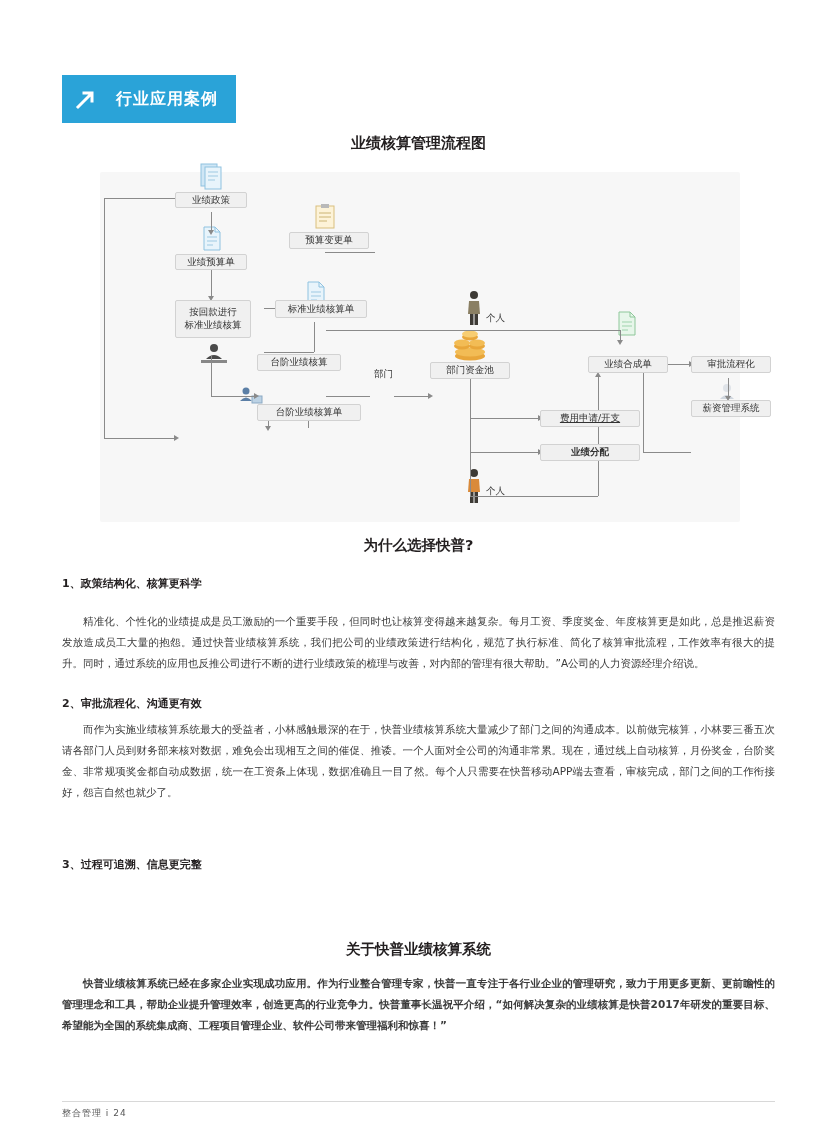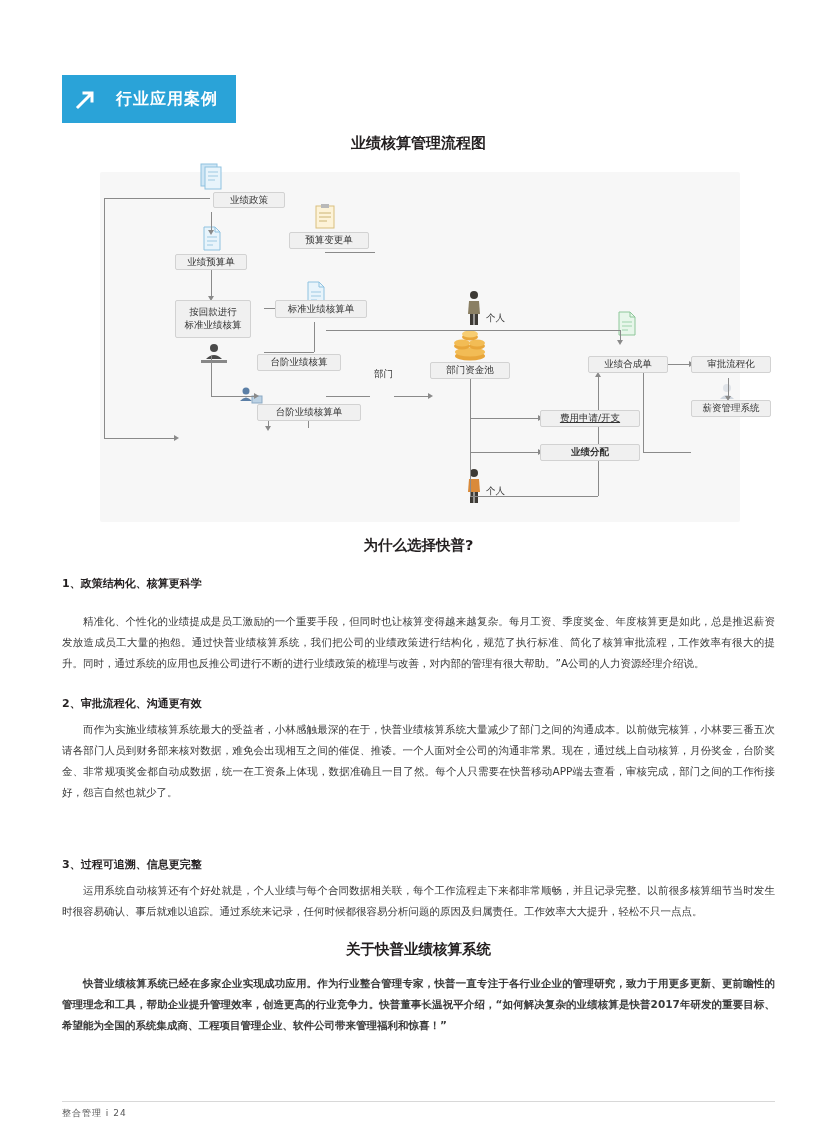--- a/index.html
+++ b/index.html
@@ -294,21 +294,21 @@
 
     <div class="conn h" style="left:565px;top:292px;width:48px;"></div>
     <div class="conn v" style="left:565px;top:204px;height:88px;"></div>
 
     <div class="conn h" style="left:589px;top:204px;width:24px;"></div>
     <div class="arrow right" style="left:611px;top:201px;"></div>
 
     <div class="conn v" style="left:650px;top:218px;height:20px;"></div>
     <div class="arrow down" style="left:647px;top:236px;"></div>
 
-    <div class="node" style="left:97px;top:32px;width:72px;height:16px;margin-left:38px;">业绩政策</div>
+    <div class="node" style="left:97px;top:32px;width:72px;height:16px;">业绩政策</div>
     <div class="node" style="left:211px;top:72px;width:80px;height:17px;">预算变更单</div>
     <div class="node" style="left:97px;top:94px;width:72px;height:16px;">业绩预算单</div>
     <div class="node" style="left:97px;top:140px;width:76px;height:38px;white-space:pre-line;">按回款进行
 标准业绩核算</div>
     <div class="node" style="left:197px;top:140px;width:92px;height:18px;">标准业绩核算单</div>
     <div class="node" style="left:179px;top:194px;width:84px;height:17px;">台阶业绩核算</div>
     <div class="node" style="left:179px;top:244px;width:104px;height:17px;">台阶业绩核算单</div>
     <div class="node" style="left:352px;top:202px;width:80px;height:17px;">部门资金池</div>
     <div class="node" style="left:462px;top:250px;width:100px;height:17px;text-decoration:underline;">费用申请/开支</div>
     <div class="node" style="left:462px;top:284px;width:100px;height:17px;font-weight:bold;">业绩分配</div>
@@ -330,21 +330,20 @@
     <div class="para" style="margin-top:20px;">精准化、个性化的业绩提成是员工激励的一个重要手段，但同时也让核算变得越来越复杂。每月工资、季度奖金、年度核算更是如此，总是推迟薪资发放造成员工大量的抱怨。通过快普业绩核算系统，我们把公司的业绩政策进行结构化，规范了执行标准、简化了核算审批流程，工作效率有很大的提升。同时，通过系统的应用也反推公司进行不断的进行业绩政策的梳理与改善，对内部的管理有很大帮助。”A公司的人力资源经理介绍说。</div>
   </div>
 
   <div class="sec" style="top:696px;">
     <div class="h3">2、审批流程化、沟通更有效</div>
     <div class="para" style="margin-top:8px;">而作为实施业绩核算系统最大的受益者，小林感触最深的在于，快普业绩核算系统大量减少了部门之间的沟通成本。以前做完核算，小林要三番五次请各部门人员到财务部来核对数据，难免会出现相互之间的催促、推诿。一个人面对全公司的沟通非常累。现在，通过线上自动核算，月份奖金，台阶奖金、非常规项奖金都自动成数据，统一在工资条上体现，数据准确且一目了然。每个人只需要在快普移动APP端去查看，审核完成，部门之间的工作衔接好，怨言自然也就少了。</div>
   </div>
 
   <div class="sec" style="top:857px;">
     <div class="h3">3、过程可追溯、信息更完整</div>
-    <div class="para" style="margin-top:8px;">运用系统自动核算还有个好处就是，个人业绩与每个合同数据相关联，每个工作流程走下来都非常顺畅，并且记录完整。以前很多核算细节当时发生时很容易确认、事后就难以追踪。通过系统来记录，任何时候都很容易分析问题的原因及归属责任。工作效率大大提升，轻松不只一点点。</div>
   </div>
 
   <div class="sec" style="top:940px;">
     <div class="h2">关于快普业绩核算系统</div>
     <div class="para" style="margin-top:14px;font-weight:bold;">快普业绩核算系统已经在多家企业实现成功应用。作为行业整合管理专家，快普一直专注于各行业企业的管理研究，致力于用更多更新、更前瞻性的管理理念和工具，帮助企业提升管理效率，创造更高的行业竞争力。快普董事长温祝平介绍，“如何解决复杂的业绩核算是快普2017年研发的重要目标、希望能为全国的系统集成商、工程项目管理企业、软件公司带来管理福利和惊喜！”</div>
   </div>
 
   <div class="footer-rule"></div>
   <div class="footer">整合管理 i 24</div>
 

